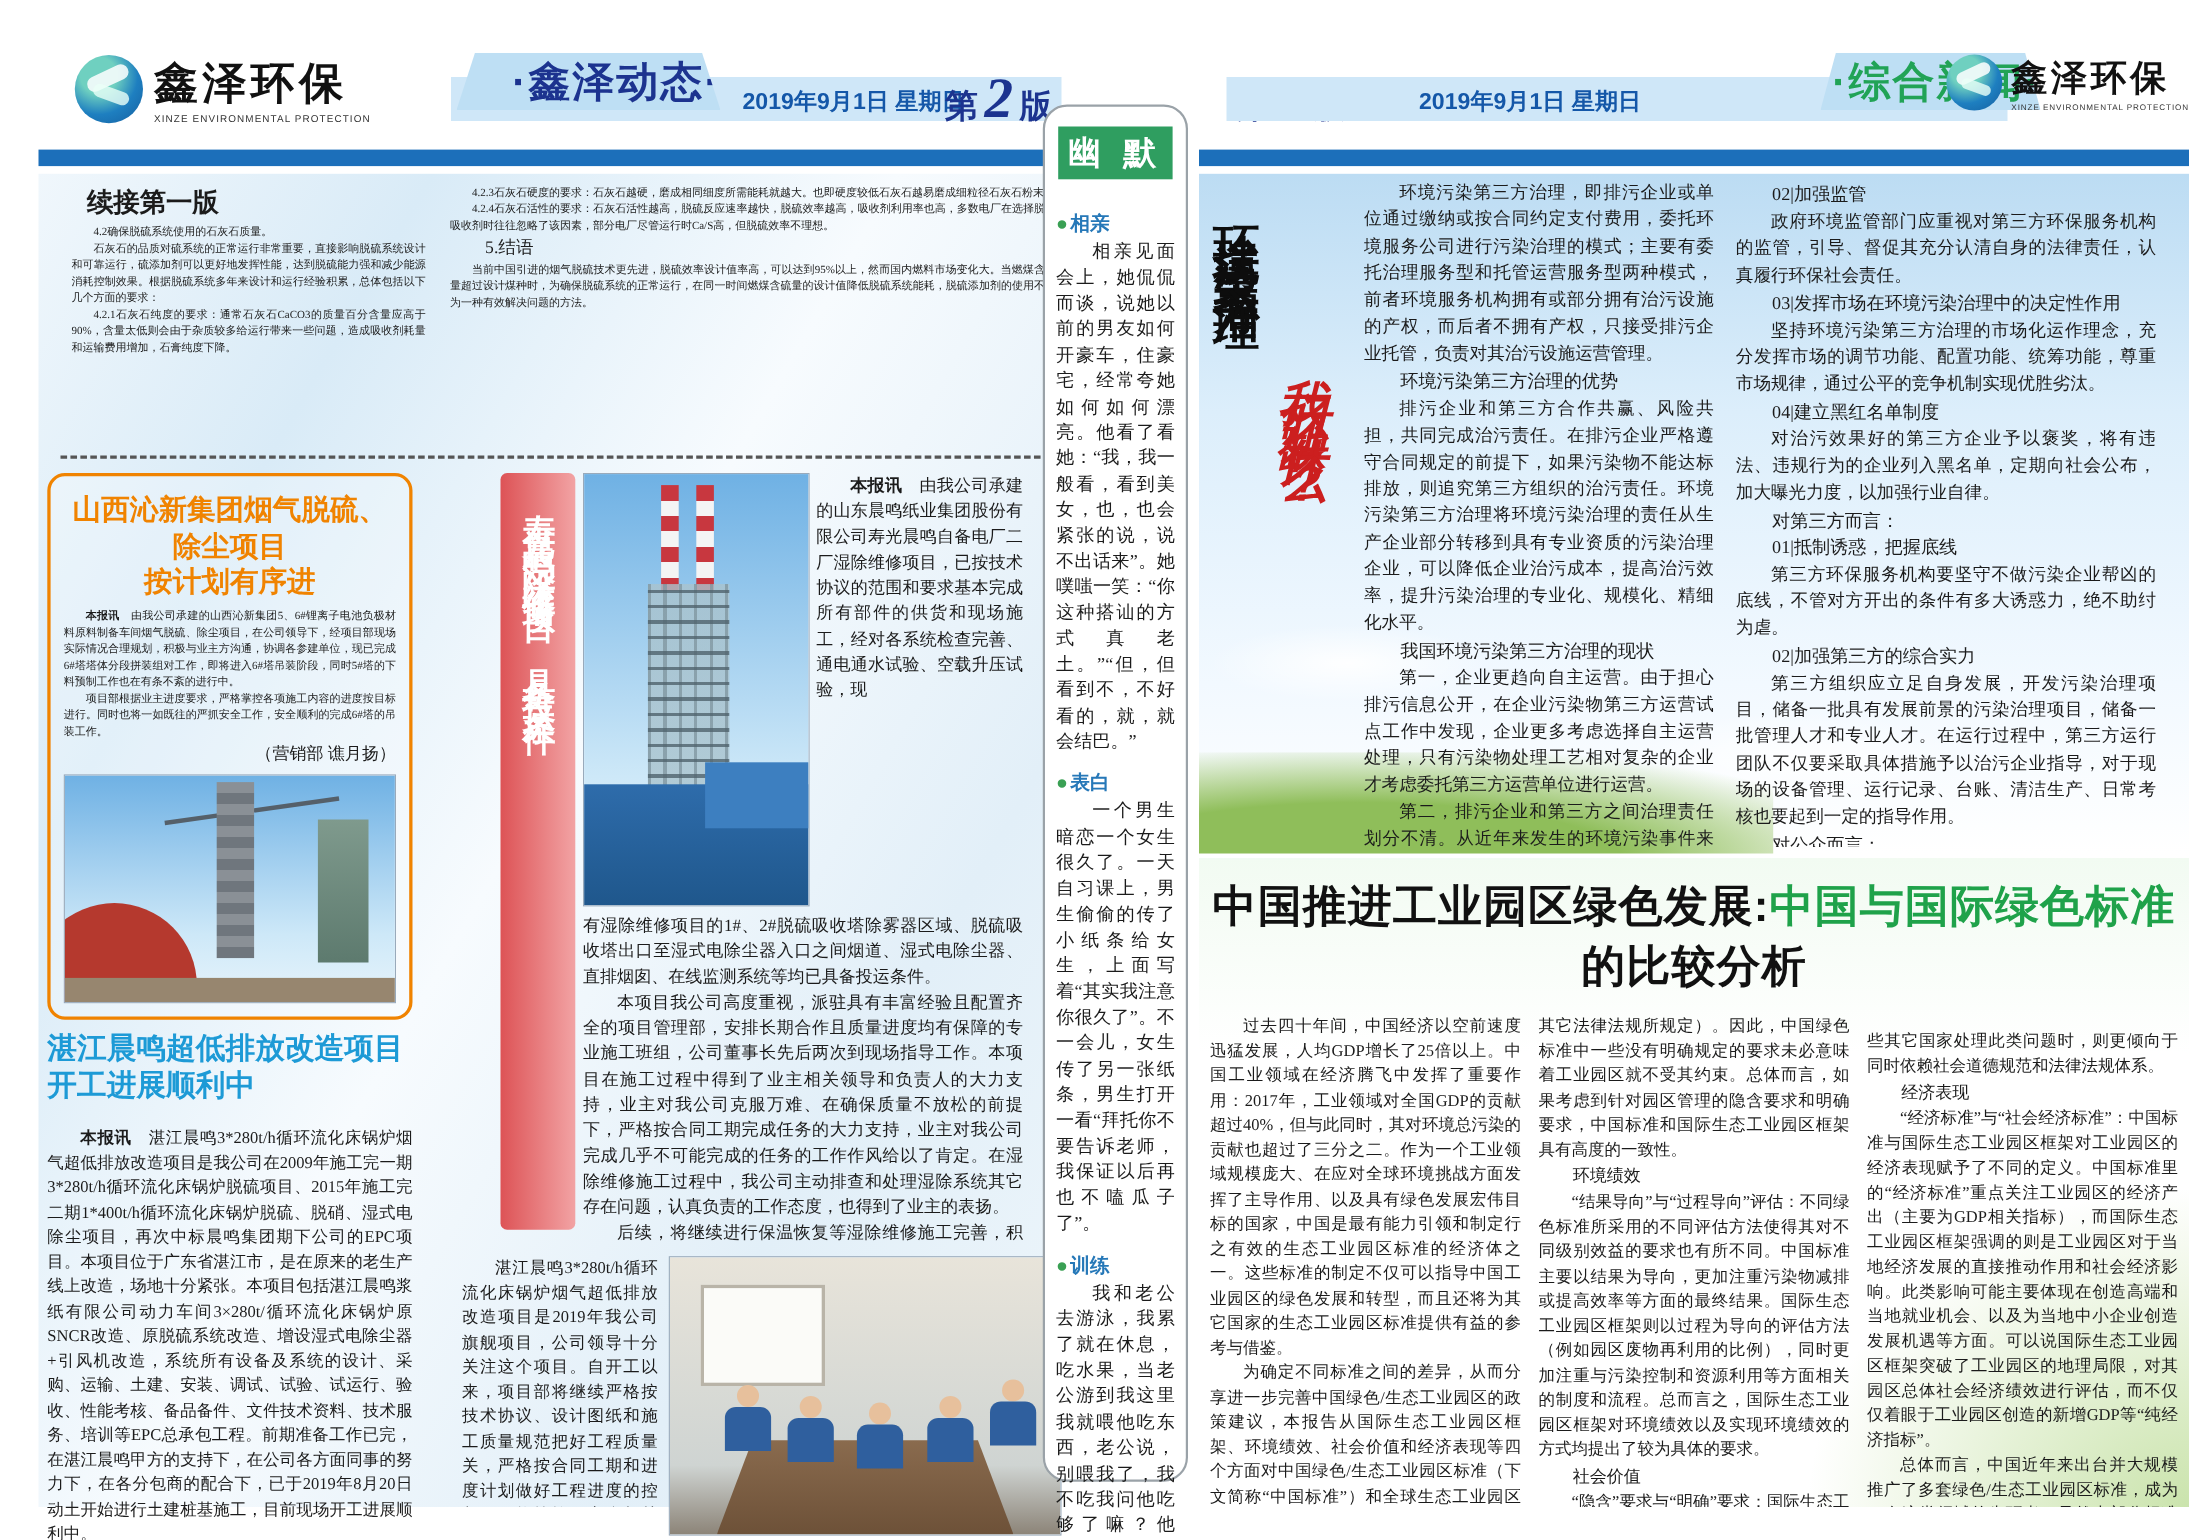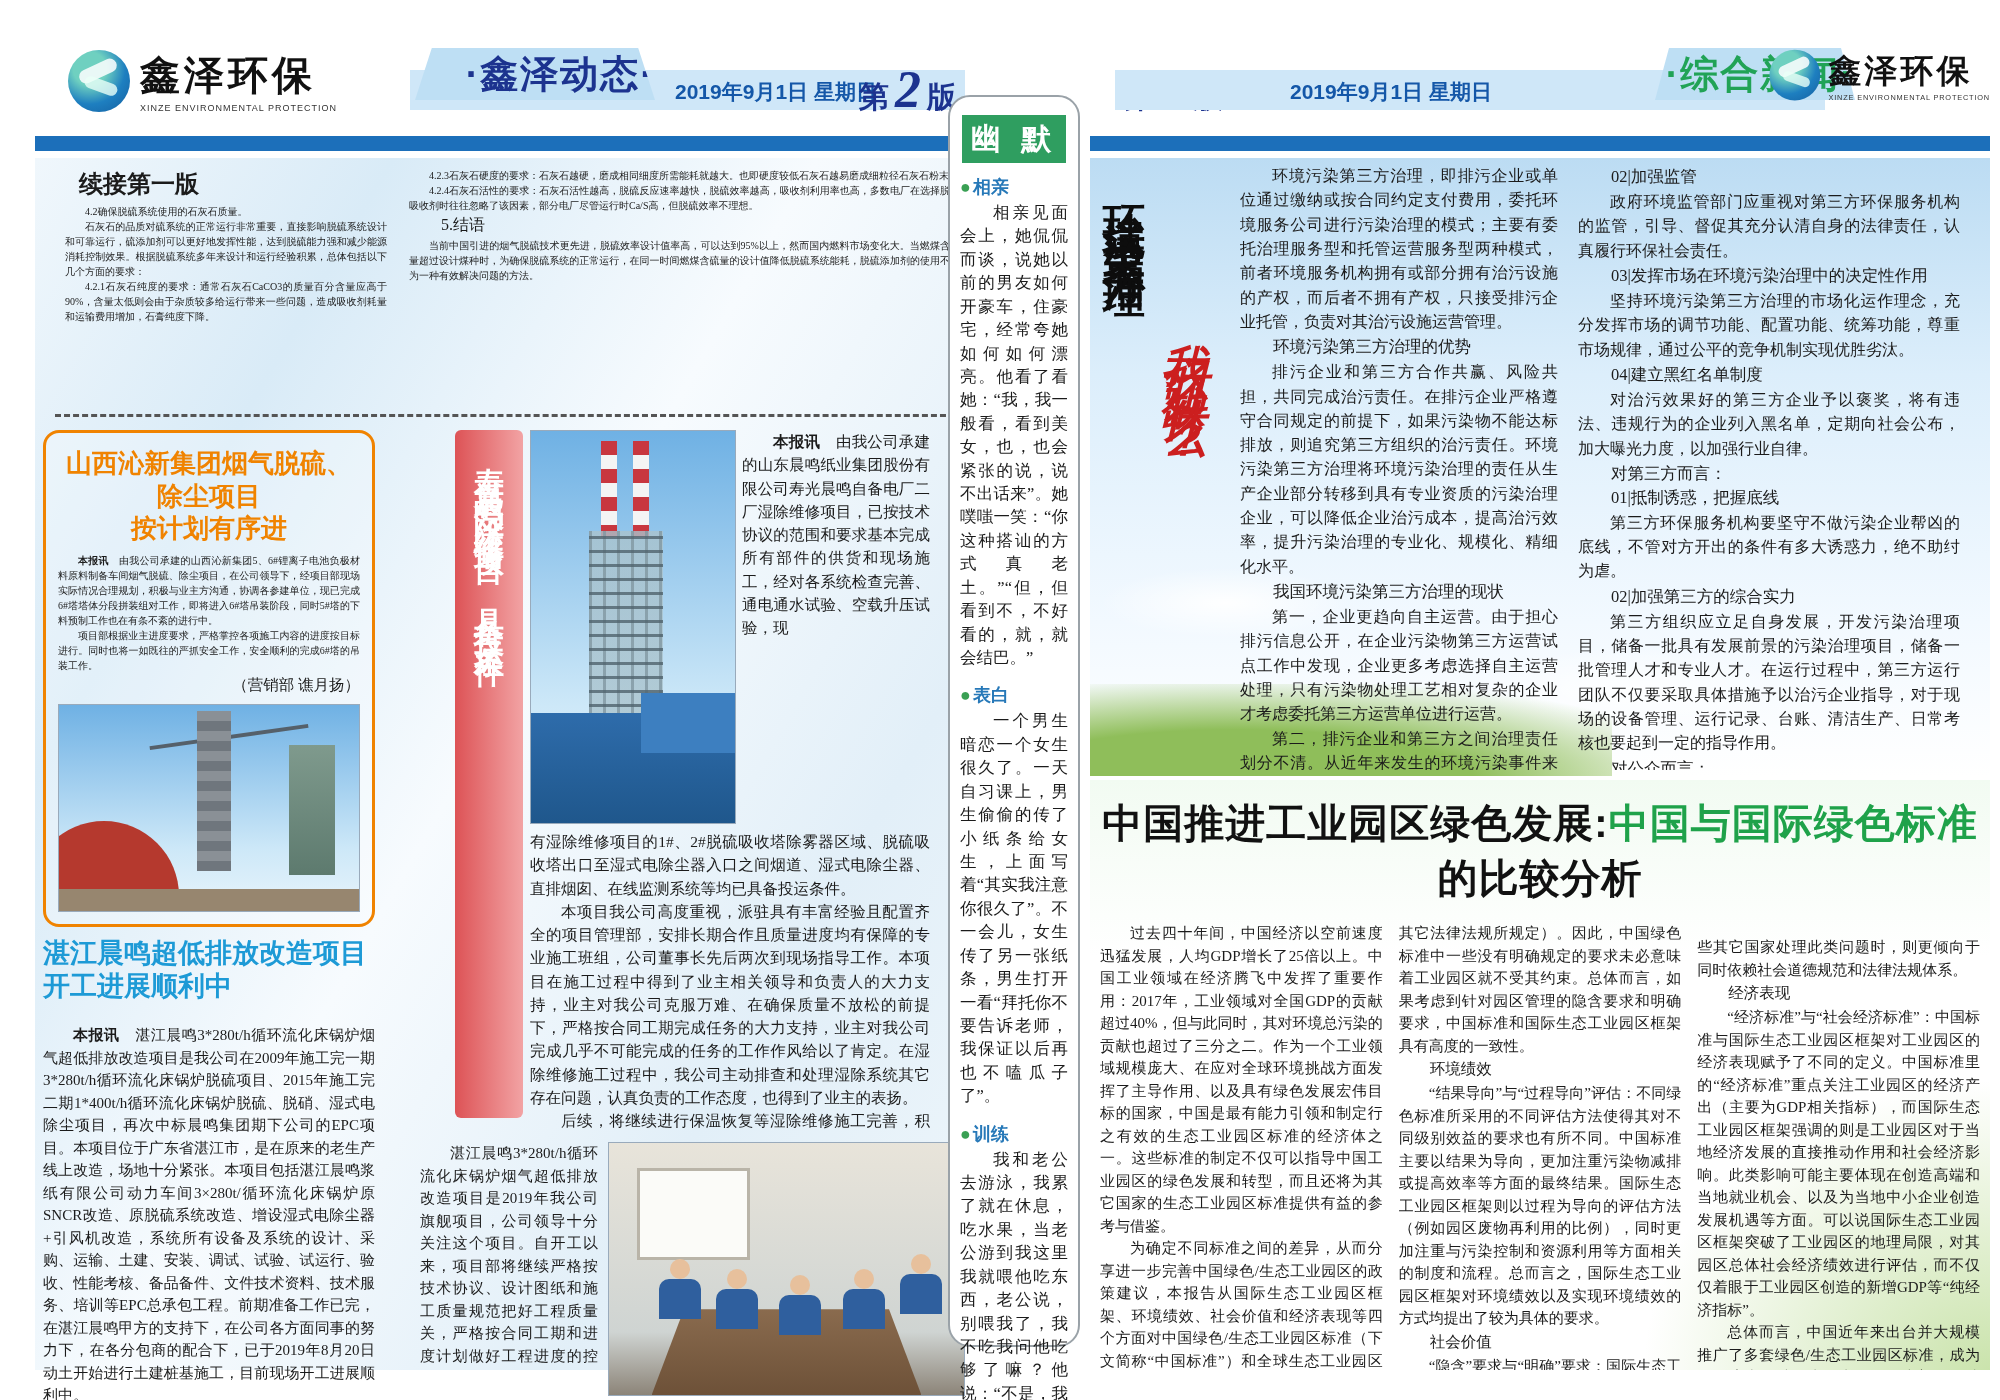--- a/index.html
+++ b/index.html
@@ -81,21 +81,21 @@
   .p3-wall{position:absolute;inset:0;background:linear-gradient(#e8e4da,#cfd4d2 75%,#8c8478 100%);}
   .p3-board{position:absolute;left:8%;top:10%;width:30%;height:34%;background:#fbfbf8;border:3px solid #b9b4a8;}
   .p3-table{position:absolute;left:12%;bottom:0;width:76%;height:34%;background:linear-gradient(#8a6b4e,#6d5138);
      clip-path:polygon(12% 0,88% 0,100% 100%,0 100%);}
   .p3-person{position:absolute;width:42px;height:60px;}
   .p3-person .head{position:absolute;left:11px;top:0;width:20px;height:20px;border-radius:50%;background:#e7c09c;}
   .p3-person .bodyb{position:absolute;left:0;top:20px;width:42px;height:40px;border-radius:10px 10px 0 0;background:#2f5f9e;}
   
   .humor{position:absolute;left:948px;top:95px;width:132px;height:1252px;background:#fff;
      border:2px solid #9aa2a8;border-radius:22px;box-sizing:border-box;padding:14px 10px;}
-  .humor-badge{margin:4px auto 12px;width:104px;height:48px;background:#2f9e60;color:#fff;display:flex;
+  .humor-badge{margin:4px auto 28px;width:104px;height:48px;background:#2f9e60;color:#fff;display:flex;
      align-items:center;justify-content:center;font-family:"Liberation Sans",sans-serif;
      font-weight:900;font-size:30px;letter-spacing:6px;}
   .hsec{margin-bottom:14px;}
   .hlab{font-family:"Liberation Sans",sans-serif;font-weight:bold;font-size:18px;color:#2678b8;margin:6px 0 2px;}
   .hlab .dot{color:#3aa054;margin-right:2px;}
   .htext{font-size:16.5px;line-height:1.42;text-align:justify;text-indent:2em;margin:0;}
   
   .rbody{position:absolute;top:118px;left:0;right:0;bottom:0;}
   .art1{position:absolute;top:0;left:0;right:0;height:618px;overflow:hidden;
      background:

